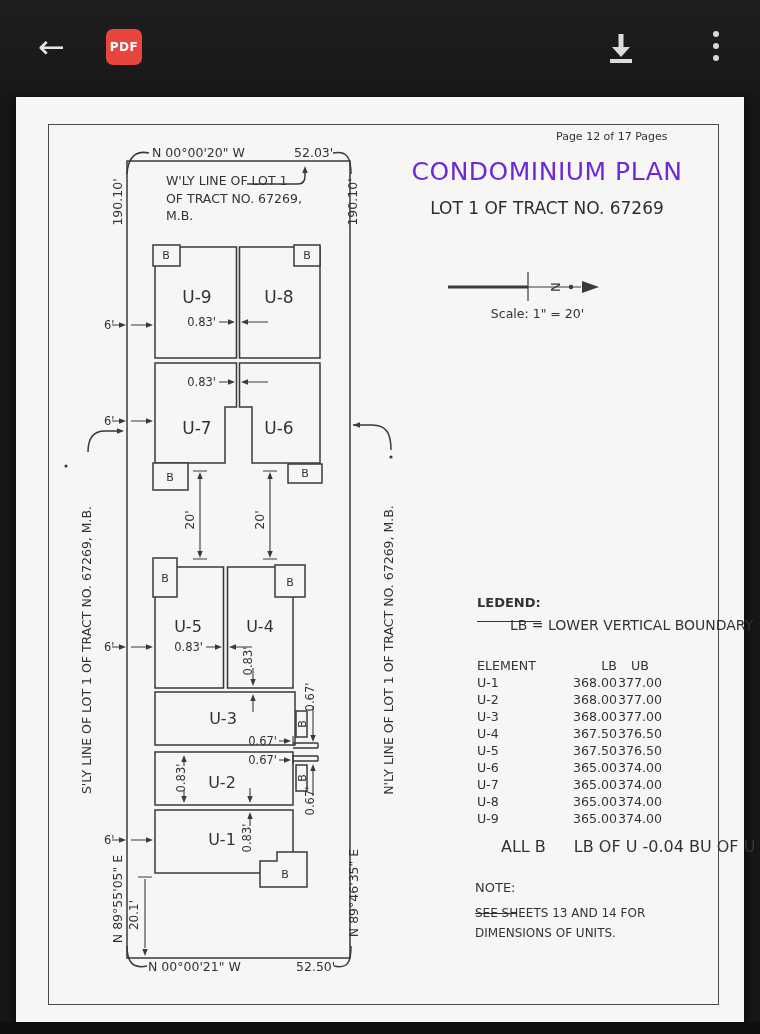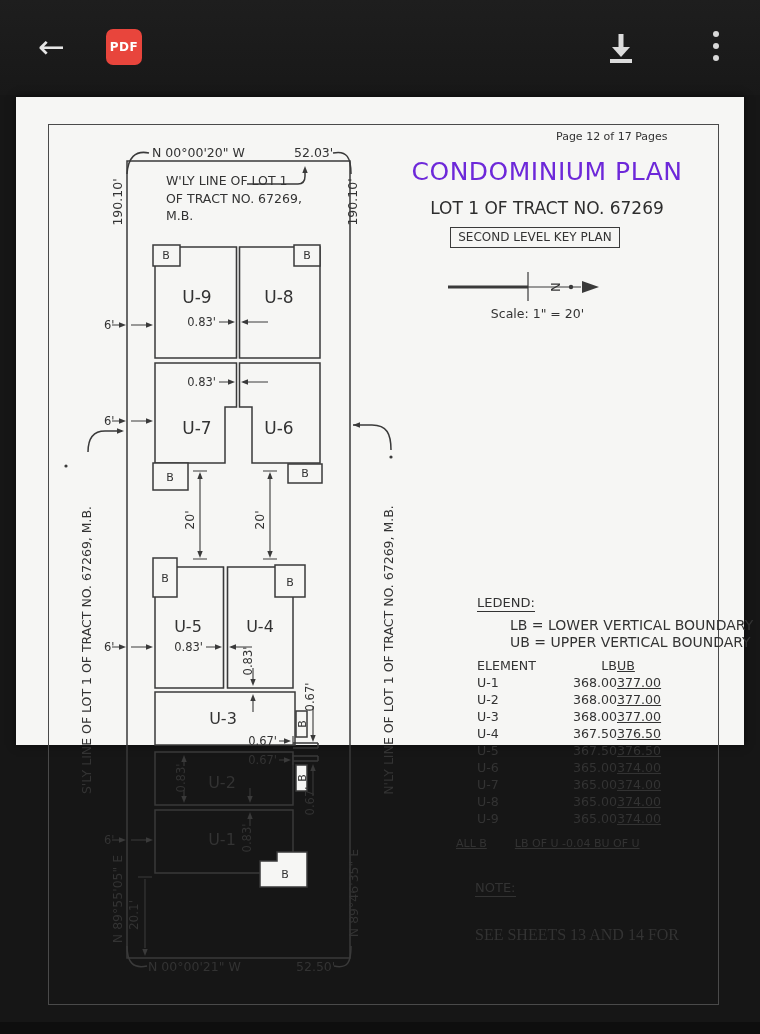--- a/index.html
+++ b/index.html
@@ -13,45 +13,45 @@
   .pdf-badge{position:absolute;left:106px;top:29px;width:36px;height:36px;
              border-radius:7px;background:#e8453c;color:#fff;font-weight:bold;
              font-size:12px;display:flex;align-items:center;justify-content:center;
              letter-spacing:.5px;text-align:right;}
   .doc-title{position:absolute;left:156px;top:33px;font-size:22px;color:#e9e9e9;}
   .dl-btn{position:absolute;left:600px;top:27px;width:42px;height:42px;cursor:pointer;}
   .menu-btn{position:absolute;left:709px;top:31px;width:14px;height:40px;cursor:pointer;
             display:flex;flex-direction:column;align-items:center;gap:6px;}
   .menu-btn i{width:6px;height:6px;border-radius:50%;background:#d8d8d8;}
   
-  .pdf-page{position:absolute;left:16px;top:97px;width:728px;height:648px;
+  .pdf-page{position:absolute;left:16px;top:97px;width:728px;height:925px;
             background:#f6f6f4;box-shadow:0 0 8px rgba(0,0,0,.6);}
   .inner-border{position:absolute;left:32px;top:27px;width:669px;height:879px;
                 border:1.6px solid #4a4a4a;}
   .drawing{position:absolute;left:-16px;top:-97px;width:760px;height:1034px;}
   
   .abs{position:absolute;color:#333;}
   .pg-ind{left:540px;top:33px;font-size:11px;}
   .main-title{left:380px;top:60px;width:302px;text-align:center;font-size:25px;
               letter-spacing:.5px;color:#6d28d9;}
   .sub-title{left:380px;top:101px;width:302px;text-align:center;font-size:17px;color:#2d2d2d;}
   .keyplan{left:434px;top:130px;width:168px;height:19px;border:1.5px solid #3a3a3a;
            font-size:12px;text-align:center;line-height:19px;color:#333;}
   .scale-lbl{left:444px;top:209px;width:155px;text-align:center;font-size:12.5px;}
-  .lg-head{left:461px;top:498px;font-size:13px;border-bottom:1.2px solid #333;padding-bottom:1px;}
+  .lg-head{left:461px;top:498px;font-size:13px;border-bottom:1.2px solid #333;padding-bottom:11px;font-weight:bold;}
   .lg-def{left:459px;top:520px;font-size:14px;line-height:17px;white-space:nowrap;margin-left:35px;}
   .lg-table{left:461px;top:560px;font-size:12.6px;line-height:17px;}
   .lt-row{display:flex;}
   .c1{width:82px;}
   .c2{width:58px;text-align:right;}
-  .c3{width:46px;text-align:left;text-decoration:underline;}
-  .allb{left:440px;top:740px;font-size:11px;white-space:nowrap;text-decoration:underline;}
+  .c3{width:46px;text-align:center;}
+  .allb{left:485px;top:740px;font-size:16px;white-space:nowrap;}
   .allb .gap{display:inline-block;width:28px;}
-  .note-head{left:459px;top:783px;font-size:13px;border-bottom:1.2px solid #333;padding-bottom:1px;}
-  .note-body{left:459px;top:828px;font-size:16px;line-height:20px;white-space:nowrap;font-family:Liberation Serif, serif;}
+  .note-head{left:459px;top:783px;font-size:13px;border-bottom:1.2px solid #333;padding-bottom:18px;}
+  .note-body{left:459px;top:806px;font-size:12px;line-height:20px;white-space:nowrap;}
   .bottom-strip{position:absolute;left:0;top:1022px;width:760px;height:12px;background:#0e0e0e;}
   svg text{fill:#333;}
 </style>
 </head>
 <body>
 
 <div class="toolbar">
   <div class="back-btn">←</div>
   <div class="pdf-badge">PDF</div>
   <svg class="dl-btn" viewBox="0 0 42 42">
@@ -67,27 +67,25 @@
     <i></i>
   </div>
 </div>
 
 <div class="pdf-page">
   <div class="inner-border"></div>
 
   <div class="abs pg-ind">Page 12 of 17 Pages</div>
   <div class="abs main-title">CONDOMINIUM PLAN</div>
   <div class="abs sub-title">LOT 1 OF TRACT NO. 67269</div>
-  <div class="abs keyplan">SECOND LEVEL KEY PLAN</div>
   <div class="abs scale-lbl">Scale: 1" = 20'</div>
 
   <div class="abs lg-head">LEDEND:</div>
   <div class="abs lg-def">
     <div>LB = LOWER VERTICAL BOUNDARY</div>
-    <div>UB = UPPER VERTICAL BOUNDARY</div>
   </div>
 
   <div class="abs lg-table">
     <div class="lt-row">
       <span class="c1">ELEMENT</span>
       <span class="c2">LB</span>
       <span class="c3">UB</span>
     </div>
     <div class="lt-row">
         <span class="c1">U-1</span>
@@ -135,20 +133,21 @@
         <span class="c3">374.00</span>
       </div>
   </div>
 
   <div class="abs allb">
     <span>ALL B</span><span class="gap"></span><span>LB OF U -0.04  BU OF U</span>
   </div>
   <div class="abs note-head">NOTE:</div>
   <div class="abs note-body">
     <div>SEE SHEETS 13 AND 14 FOR</div>
+    <div>DIMENSIONS OF UNITS.</div>
   </div>
 
   <svg class="drawing" viewBox="0 0 760 1034">
 
     <g stroke="#3a3a3a" stroke-width="1.5" fill="none">
       <rect x="127" y="161" width="223" height="797"></rect>
       <path d="M149,153 C135,150 128,158 127,174"></path>
       <path d="M333,153 C347,150 351,158 351,174"></path>
       <path d="M147,966 C133,969 127,962 127,946"></path>
       <path d="M334,966 C348,969 351,962 351,946"></path>

